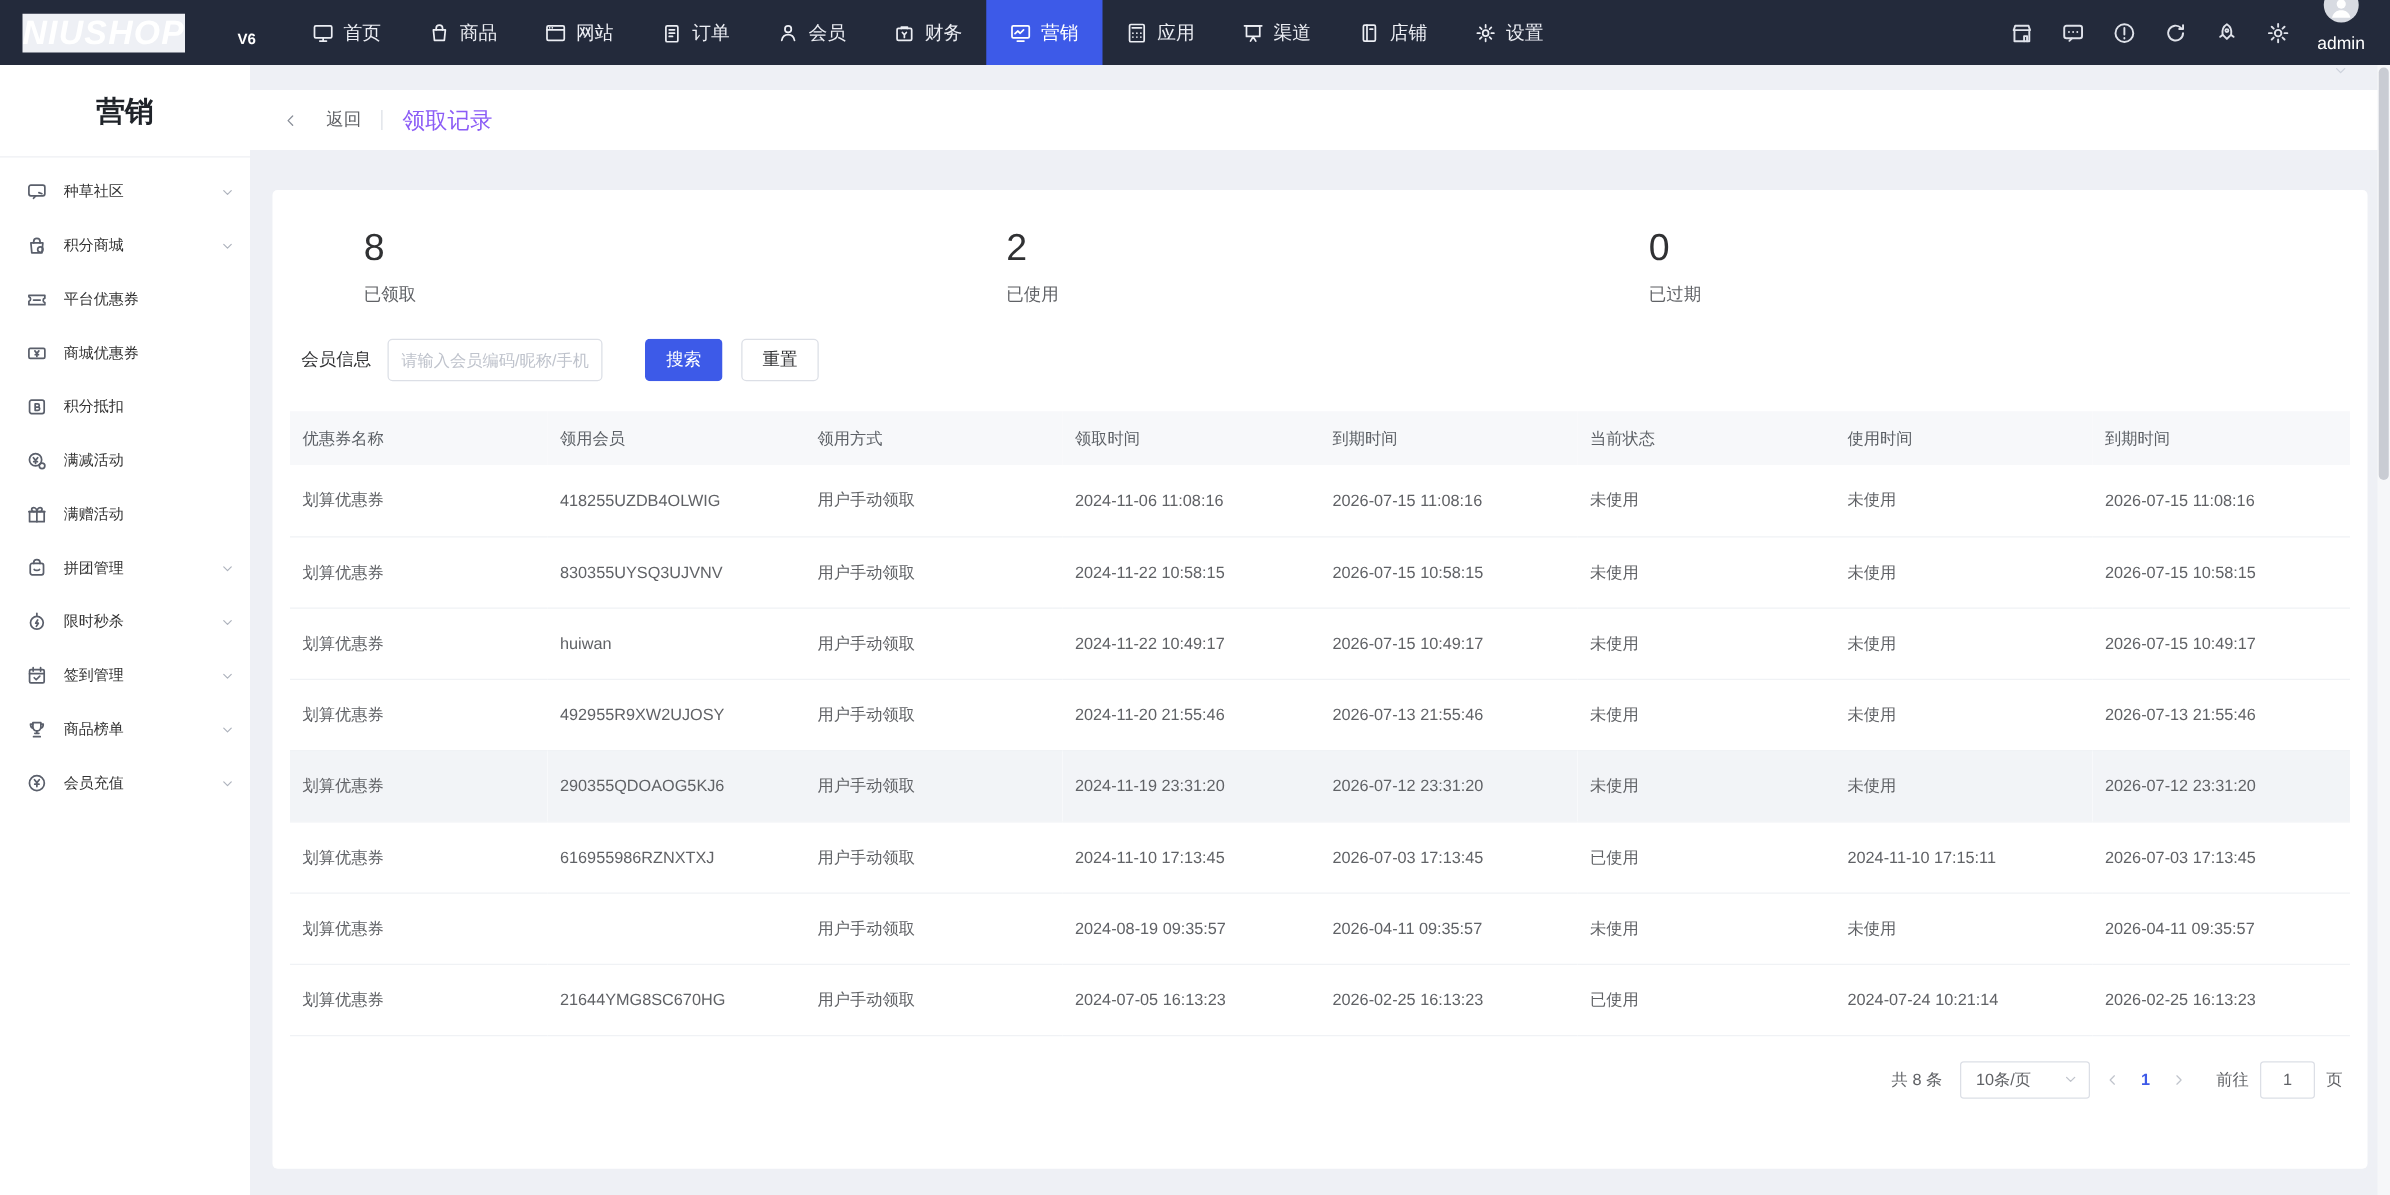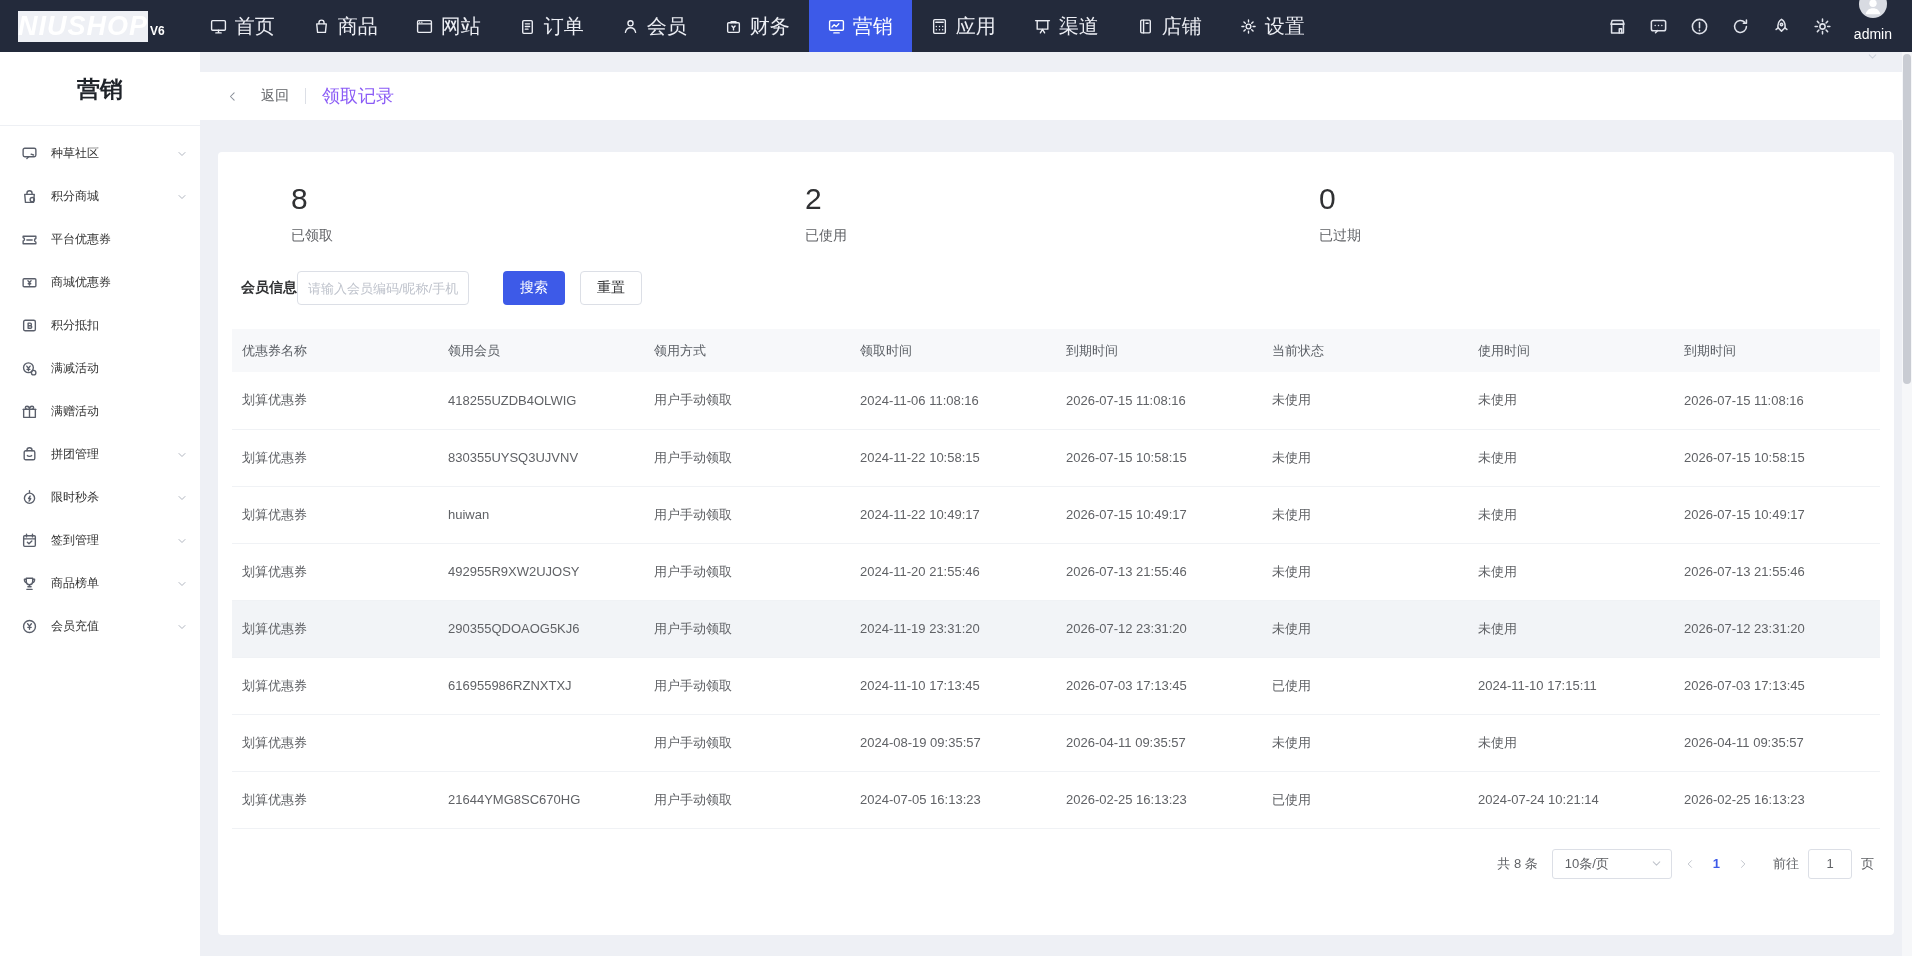--- a/index.html
+++ b/index.html
@@ -1,25 +1,25 @@
 <!DOCTYPE html>
 <html style="--accent: #3D5AE8; --topbar: #232A3B;"><head>
 <meta charset="utf-8">
 <style>
   * { margin:0; padding:0; box-sizing:border-box; }
   html,body { width:1912px; height:956px; overflow:hidden;
     font-family:"Liberation Sans","DejaVu Sans",sans-serif; background:#eef0f5; }
 
   
   .topbar { height:52px; background:var(--topbar,#232A3B); display:flex; align-items:stretch; color:#fff; position:relative; z-index:5; }
-  .logo { display:flex; align-items:baseline; padding:0 26px 0 18px; align-self:center; cursor:default; }
+  .logo { display:flex; align-items:baseline; padding:0 26px 0 18px; align-self:center; cursor:default;gap:40px; }
   .logo .main { font-size:27px; font-weight:800; letter-spacing:1px; font-style:italic; }
   .logo .suffix { font-size:12px; font-weight:700; margin-left:2px; }
   .topnav { display:flex; align-items:stretch; }
-  .nav-item { display:flex; align-items:center; gap:8px; padding:0 19px; font-size:20px; color:#eceef4; cursor:pointer; }
+  .nav-item { display:flex; align-items:center; gap:8px; padding:0 19px; font-size:15px; color:#eceef4; cursor:pointer; }
   .nav-item.active { background:var(--accent,#3D5AE8); color:#fff; }
   .nav-item .icon { width:17px; height:17px; display:inline-flex; }
   .topbar-right { margin-left:auto; display:flex; align-items:center; gap:22px; padding-right:20px; color:#dfe2ea; }
   .tb-icon { width:19px; height:19px; display:inline-flex; cursor:pointer; }
   .user-box { display:flex; align-items:center; gap:8px; cursor:pointer;flex-direction:column; }
   .avatar { width:28px; height:28px; border-radius:50%; background:#d8dbe2; color:#fff; display:flex; align-items:center; justify-content:center; overflow:hidden; }
   .avatar svg { width:22px; height:22px; margin-top:4px; }
   .user-name { font-size:14px; color:#fff; }
   .chev { width:13px; height:13px; display:inline-flex; color:#cdd2dc; }
 
@@ -43,21 +43,21 @@
   .card { background:#fff; margin:32px 18px 0 18px; height:783px; border-radius:4px; }
 
   
   .stats { display:flex; padding:30px 0 8px; }
   .stat { flex:0 0 514px; padding-left:73px; }
   .stat-value { font-size:30px; color:#303133; }
   .stat-label { font-size:14px; color:#606266; margin-top:11px; }
 
   
   .search-row { display:flex; align-items:center; padding:18px 0 20px 23px; }
-  .search-label { font-size:14px; color:#303133; font-weight:700; }
+  .search-label { font-size:14px; color:#303133; font-weight:400; margin-right:13px; }
   .search-input { width:172px; height:34px; border:1px solid #dcdfe6; border-radius:4px;
     padding:0 10px; font-size:13px; color:#333; outline:none;
     font-family:"Liberation Sans","DejaVu Sans",sans-serif; }
   .search-input::placeholder { color:#bfc3cc; }
   .btn { height:34px; border-radius:4px; font-size:14px; cursor:pointer; border:1px solid transparent;
     font-family:"Liberation Sans","DejaVu Sans",sans-serif; }
   .btn-primary { background:var(--accent,#3D5AE8); color:#fff; width:62px; margin-left:34px; }
   .btn-plain { background:#fff; color:#303133; border-color:#dcdfe6; width:62px; margin-left:15px; }
 
   
@@ -65,21 +65,21 @@
   th { background:#f7f8fa; height:43px; text-align:left; padding-left:10px;
     font-size:13px; font-weight:500; color:#5c6066; }
   td { height:57px; padding-left:10px; font-size:13px; color:#606266;
     border-bottom:1px solid #f0f2f5; white-space:nowrap; overflow:hidden; }
   tr.hl td { background:#f2f4f7; }
 
   
   .pagination { display:flex; align-items:center; justify-content:flex-end;
     padding:20px 20px 0 0; font-size:13px; color:#606266; }
   .pg-total { margin-right:14px; }
-  .pg-size { width:120px; height:30px; border:1px solid #dcdfe6; border-radius:3px;
+  .pg-size { width:104px; height:30px; border:1px solid #dcdfe6; border-radius:3px;
     display:flex; align-items:center; justify-content:space-between; padding:0 8px 0 12px; cursor:pointer; }
   .pg-size .chev { color:#c0c4cc; }
   .pg-arrow { color:#c0c4cc; padding:0 12px; cursor:pointer; display:inline-flex; width:37px; justify-content:center; }
   .pg-arrow .icon { width:12px; height:12px; display:inline-flex; }
   .pg-current { color:var(--accent,#3D5AE8); font-weight:700; padding:0 4px; cursor:pointer; }
   .pg-goto { margin-left:12px; }
   .pg-input { width:44px; height:30px; border:1px solid #dcdfe6; border-radius:3px; text-align:center;
     font-size:13px; color:#606266; margin:0 9px; outline:none;
     font-family:"Liberation Sans","DejaVu Sans",sans-serif; }
 

